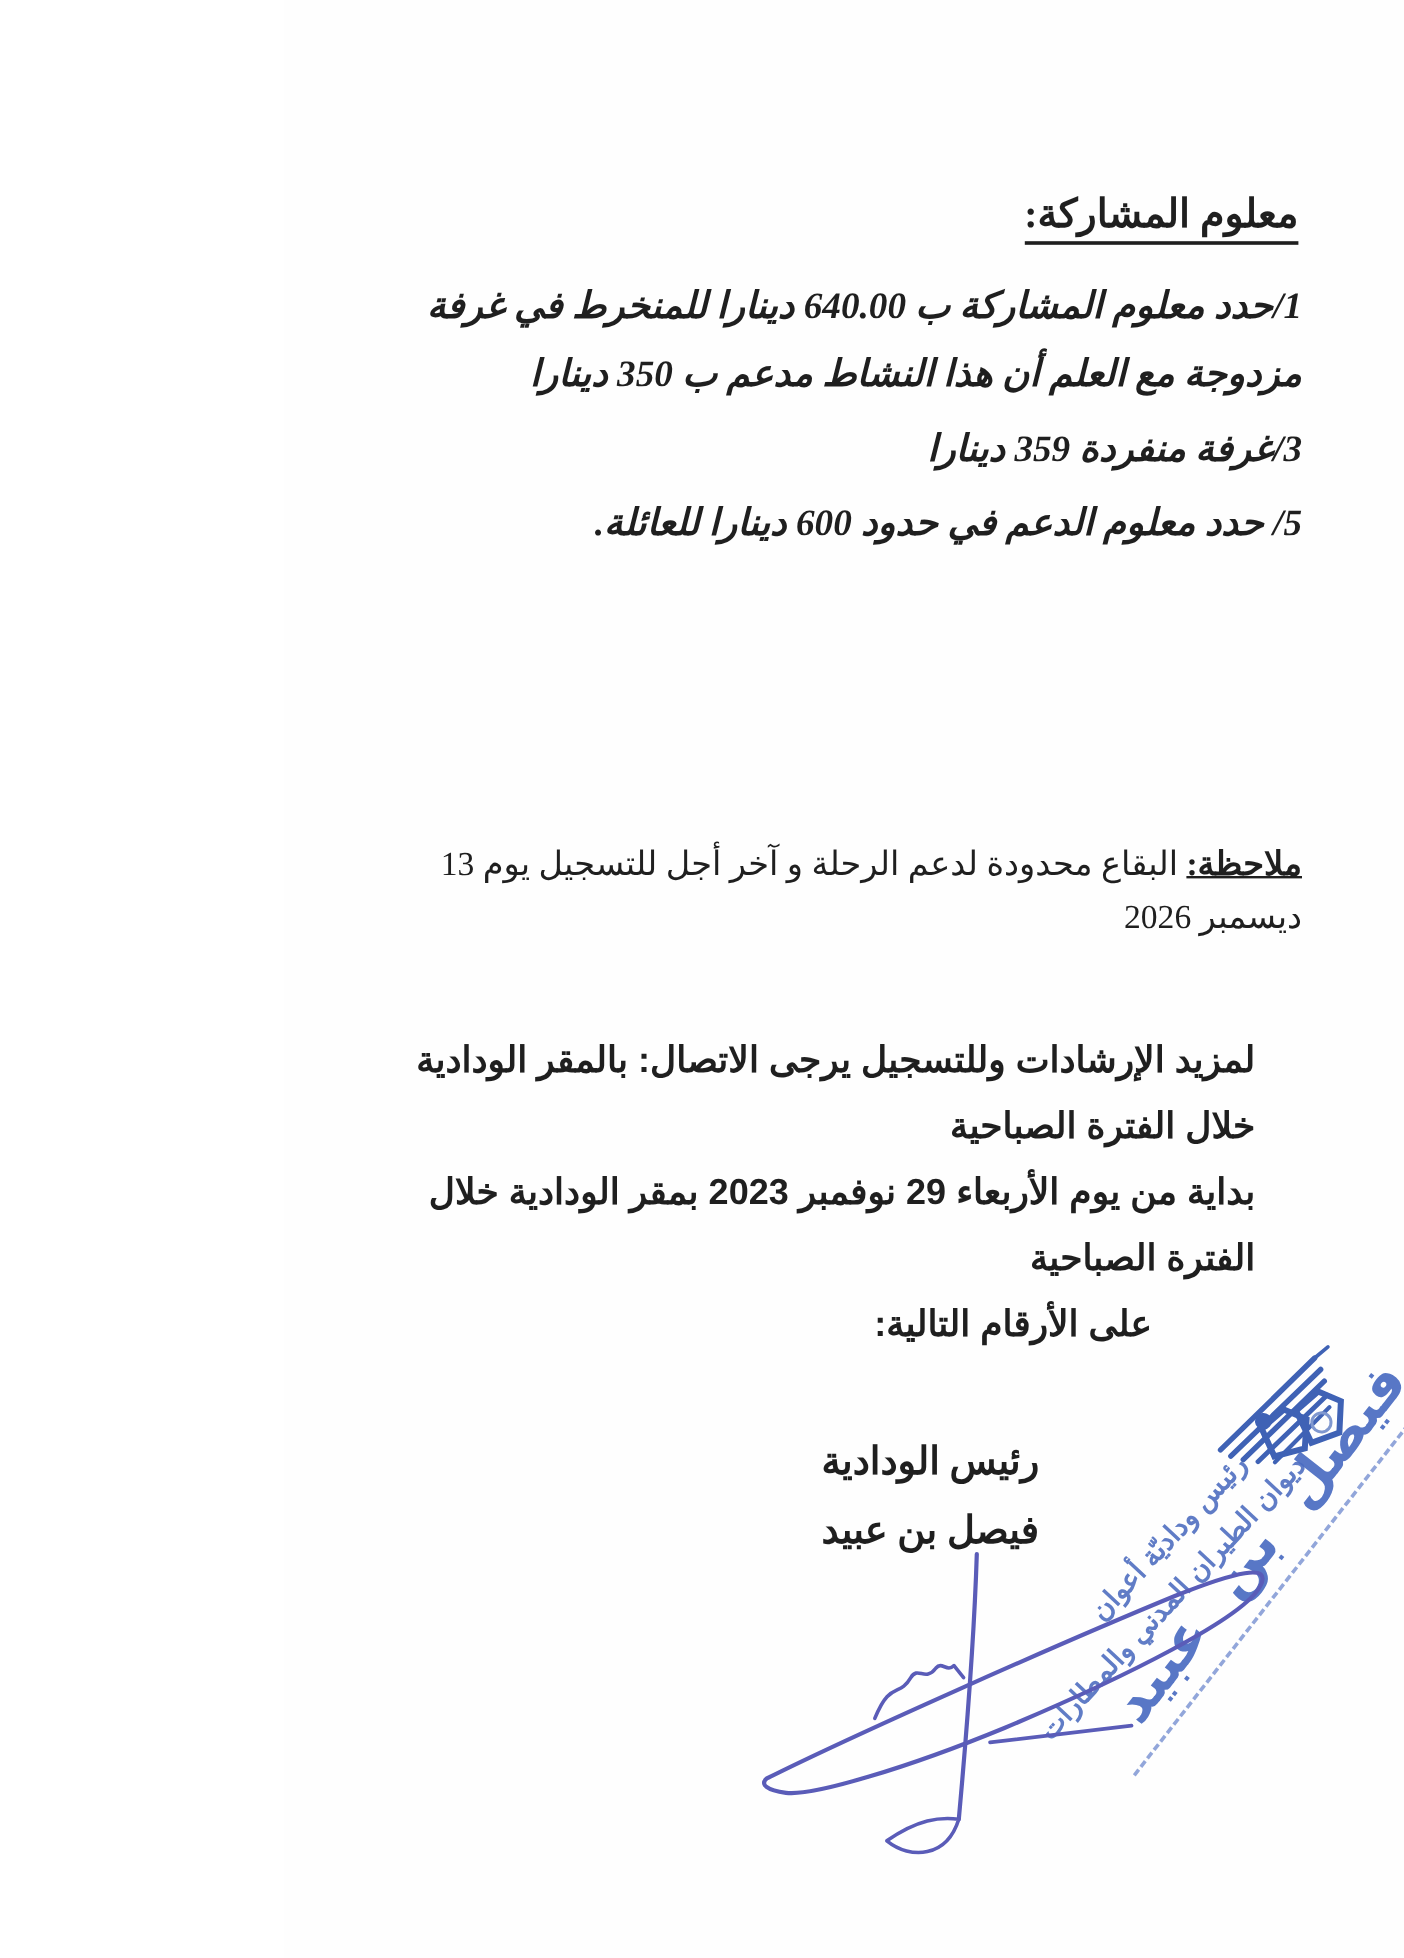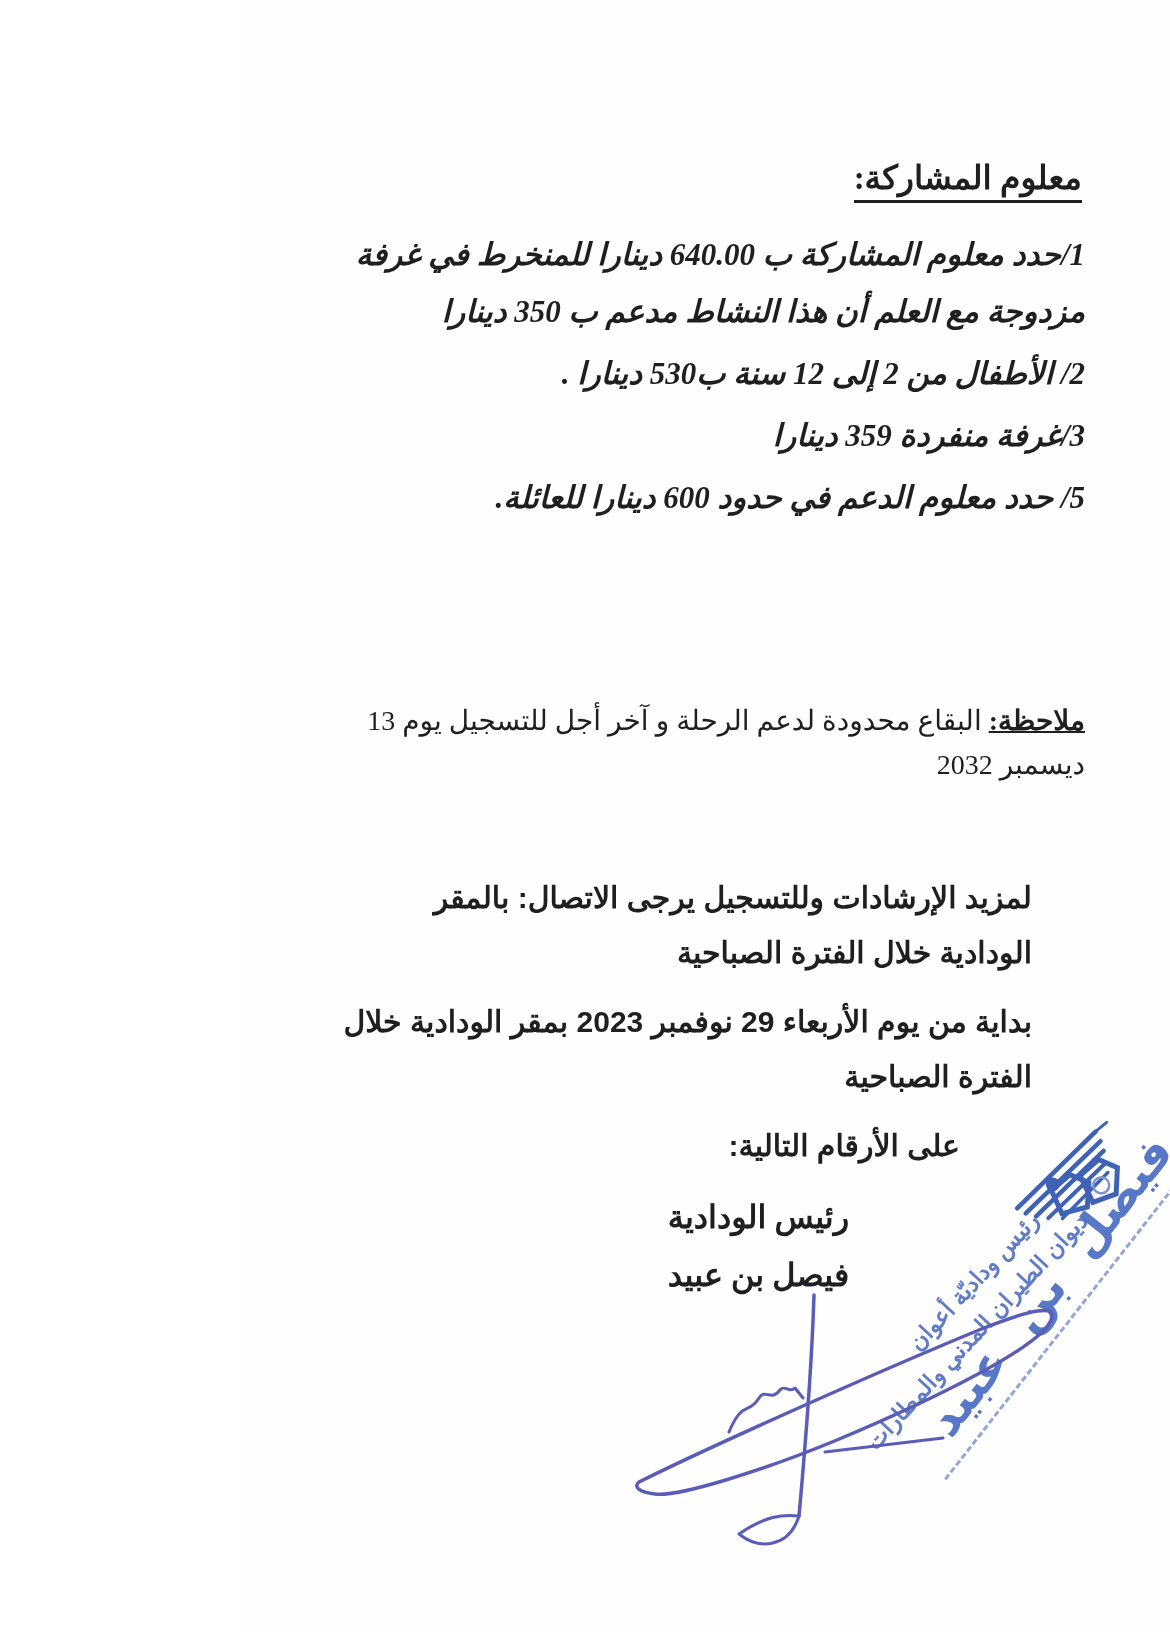--- a/index.html
+++ b/index.html
@@ -37,26 +37,26 @@
     text-decoration:underline;
     text-decoration-thickness:2px;
   }
   .contact-block{
     position:absolute;top:856px;right:124px;left:90px;
     text-align:right;
     font-family:"Liberation Sans", sans-serif;
     font-size:30px;font-weight:bold;
     line-height:55px;
   }
-  .contact-block p{margin:14px;}
+  .contact-block p{margin:0;}
   .contact-block p.indent-1{margin-right:86px;}
   .contact-block p.indent-2{margin-right:58px;}
   .signature-block{
     position:absolute;top:1188px;left:414px;width:215px;
-    text-align:center;
+    text-align:right;
     font-size:32px;font-weight:bold;
     line-height:58px;
   }
   .signature-block div{white-space:nowrap;}
   
   .stamp-logo{
     position:absolute;left:772px;top:1124px;
     transform:rotate(-6deg);
   }
   .stamp-arc{
@@ -97,27 +97,26 @@
 </style>
 </head>
 <body>
 
 <div class="page">
 
   <h1 class="doc-title">معلوم المشاركة:</h1>
 
   <div class="fee-items">
     <p>1/حدد معلوم المشاركة ب 640.00 دينارا للمنخرط في غرفة مزدوجة مع العلم أن هذا النشاط مدعم ب 350 دينارا</p>
-    <p>2/ الأطفال من 2 إلى 12 سنة ب530 دينارا .</p>
     <p>3/غرفة منفردة 359 دينارا</p>
     <p>5/ حدد معلوم الدعم في حدود 600 دينارا للعائلة.</p>
   </div>
 
   <p class="note-line">
-    <span class="note-label">ملاحظة:</span><span> البقاع محدودة لدعم الرحلة و آخر أجل للتسجيل يوم 13 ديسمبر 2032</span>
+    <span class="note-label">ملاحظة:</span><span> البقاع محدودة لدعم الرحلة و آخر أجل للتسجيل يوم 13 ديسمبر 2026</span>
   </p>
 
   <div class="contact-block">
     <p>لمزيد الإرشادات وللتسجيل يرجى الاتصال: بالمقر الودادية خلال الفترة الصباحية</p>
     <p>بداية من يوم الأربعاء 29 نوفمبر 2023  بمقر الودادية خلال الفترة الصباحية</p>
     <p class="indent-1">على الأرقام التالية:</p>
   </div>
 
   <div class="signature-block">
     <div>رئيس الودادية</div>

